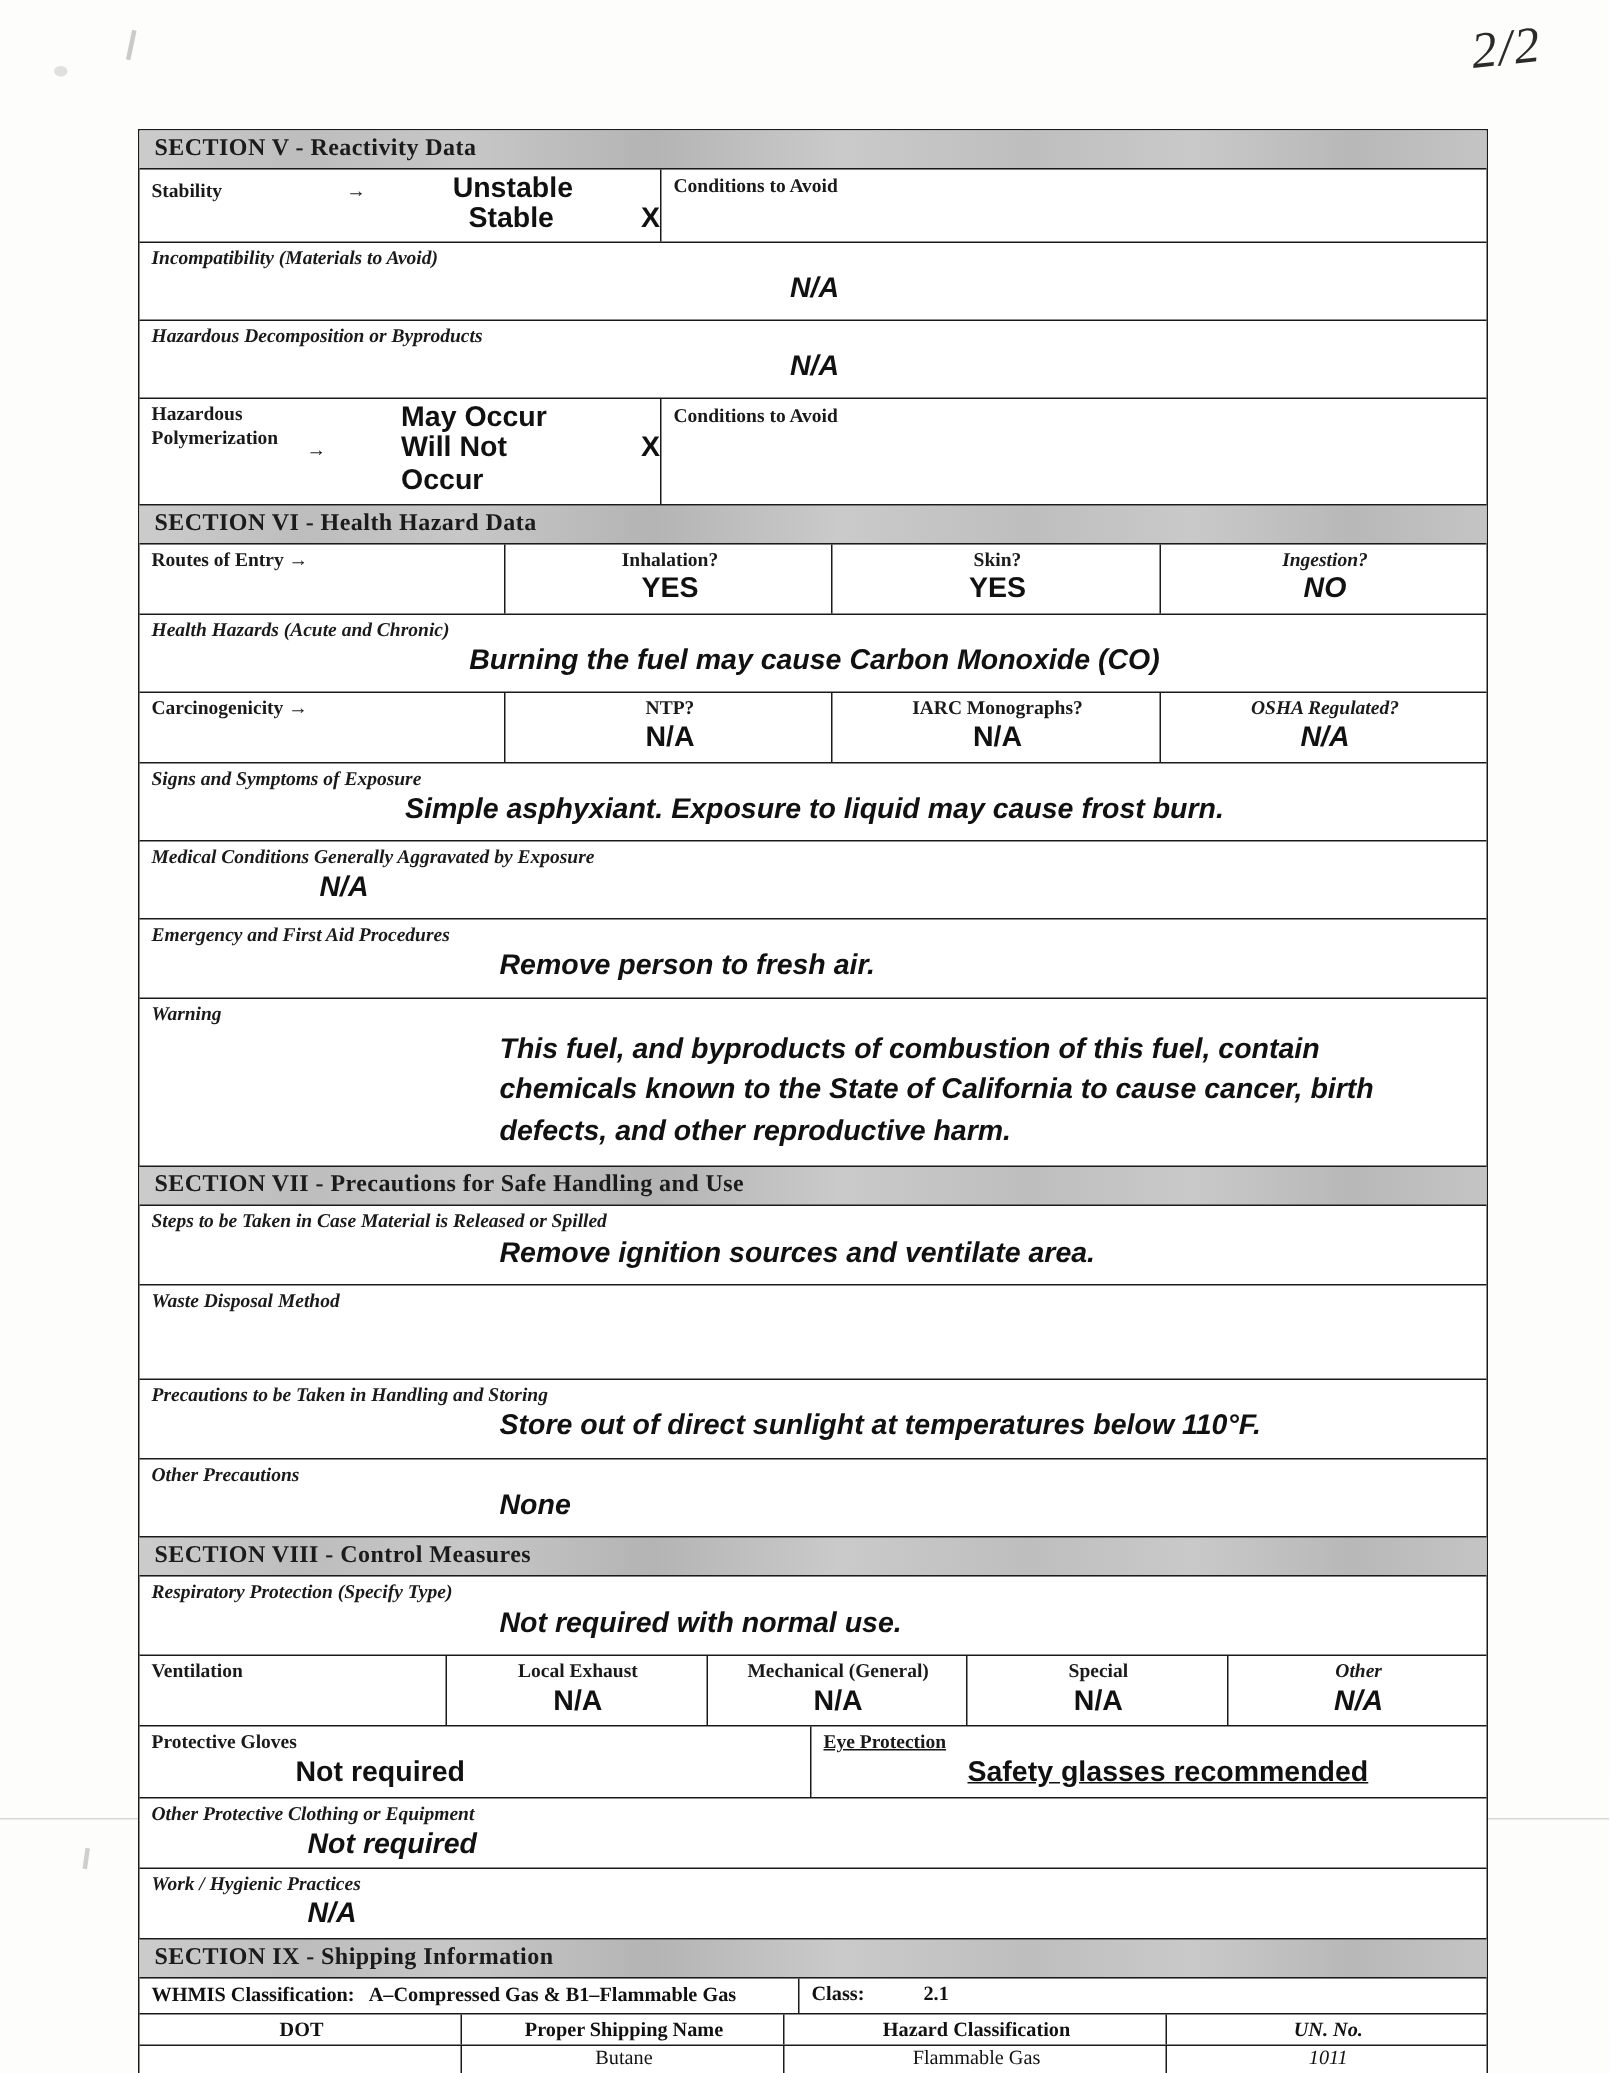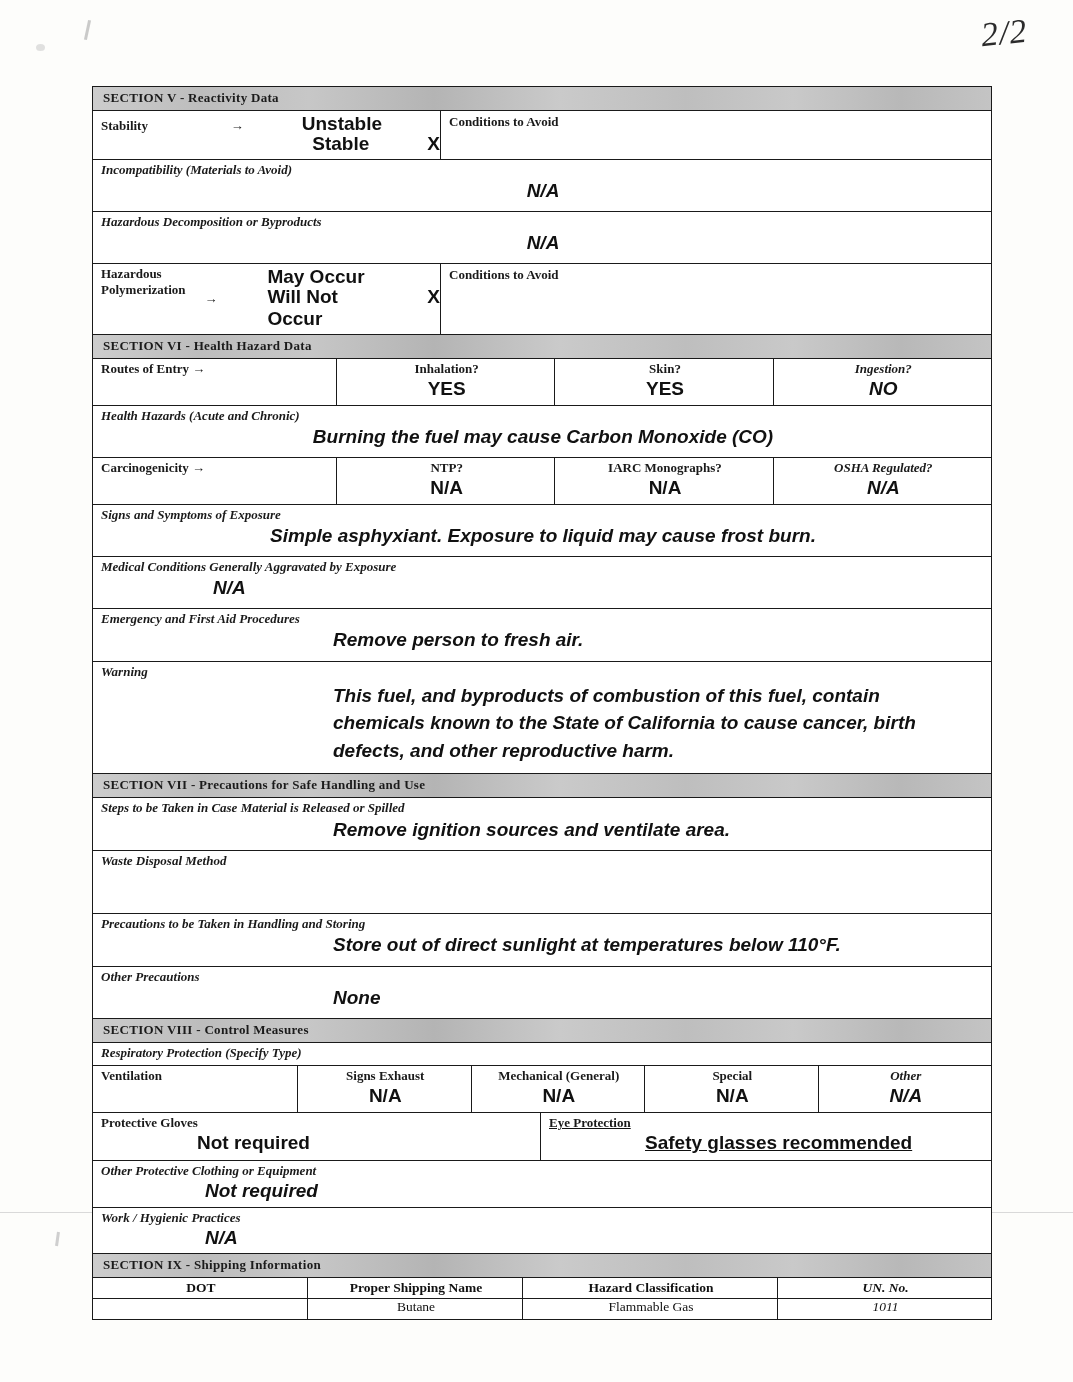--- a/index.html
+++ b/index.html
@@ -83,21 +83,21 @@
     background: #fff;
   }
 
   .section-bar {
     background: #c9c9c9;
     background-image: linear-gradient(90deg, #cccccc 0%, #bdbdbd 12%, #c7c7c7 24%, #b4b4b4 38%, #cacaca 52%, #bebebe 66%, #c9c9c9 78%, #b8b8b8 90%, #c4c4c4 100%);
     border-bottom: 1.5px solid #1a1a1a;
     padding: 3px 0 4px 10px;
     font-family: "Liberation Serif", serif;
     font-weight: bold;
-    font-size: 13px;
+    font-size: 16px;
     color: #1b1b1b;
     letter-spacing: .3px;
   }
 
   .row {
     border-bottom: 1.2px solid #1a1a1a;
     position: relative;
   }
   .row:last-child { }
 
@@ -450,30 +450,31 @@
         <div class="lbl">Other Precautions</div>
         <div class="val block-indent">None</div>
       </div>
     </div>
 
     <div class="section-bar">SECTION VIII - Control Measures</div>
 
     <div class="row">
       <div class="cell" style="border-right:none;">
         <div class="lbl">Respiratory Protection (Specify Type)</div>
+        <div class="val block-indent">Not required with normal use.</div>
       </div>
     </div>
 
     <div class="row">
       <div class="cells entry-cells">
         <div class="cell vent-first">
           <div class="lbl">Ventilation</div>
         </div>
         <div class="cell">
-          <div class="lbl">Signs Exhaust</div>
+          <div class="lbl">Local Exhaust</div>
           <div class="val">N/A</div>
         </div>
         <div class="cell">
           <div class="lbl">Mechanical (General)</div>
           <div class="val">N/A</div>
         </div>
         <div class="cell">
           <div class="lbl">Special</div>
           <div class="val">N/A</div>
         </div>
@@ -506,20 +507,36 @@
 
     <div class="row">
       <div class="cell" style="border-right:none;">
         <div class="lbl">Work / Hygienic Practices</div>
         <div class="val" style="padding-left:104px;">N/A</div>
       </div>
     </div>
 
     <div class="section-bar">SECTION IX - Shipping Information</div>
 
+    <div class="row">
+      <div class="cells">
+        <div class="whmis-left">
+          <div class="whmis-text">
+            <span>WHMIS Classification:</span>
+            <span style="margin-left:6px;">A–Compressed Gas &amp; B1–Flammable Gas</span>
+          </div>
+        </div>
+        <div class="whmis-right">
+          <div class="class-line">
+            <span>Class:</span>
+            <span class="class-val">2.1</span>
+          </div>
+        </div>
+      </div>
+    </div>
 
     <div class="row dot-head">
       <div class="cells">
         <div class="cell dot-c1">DOT</div>
         <div class="cell dot-c2">Proper Shipping Name</div>
         <div class="cell dot-c3">Hazard  Classification</div>
         <div class="cell dot-c4">UN. No.</div>
       </div>
     </div>
 

